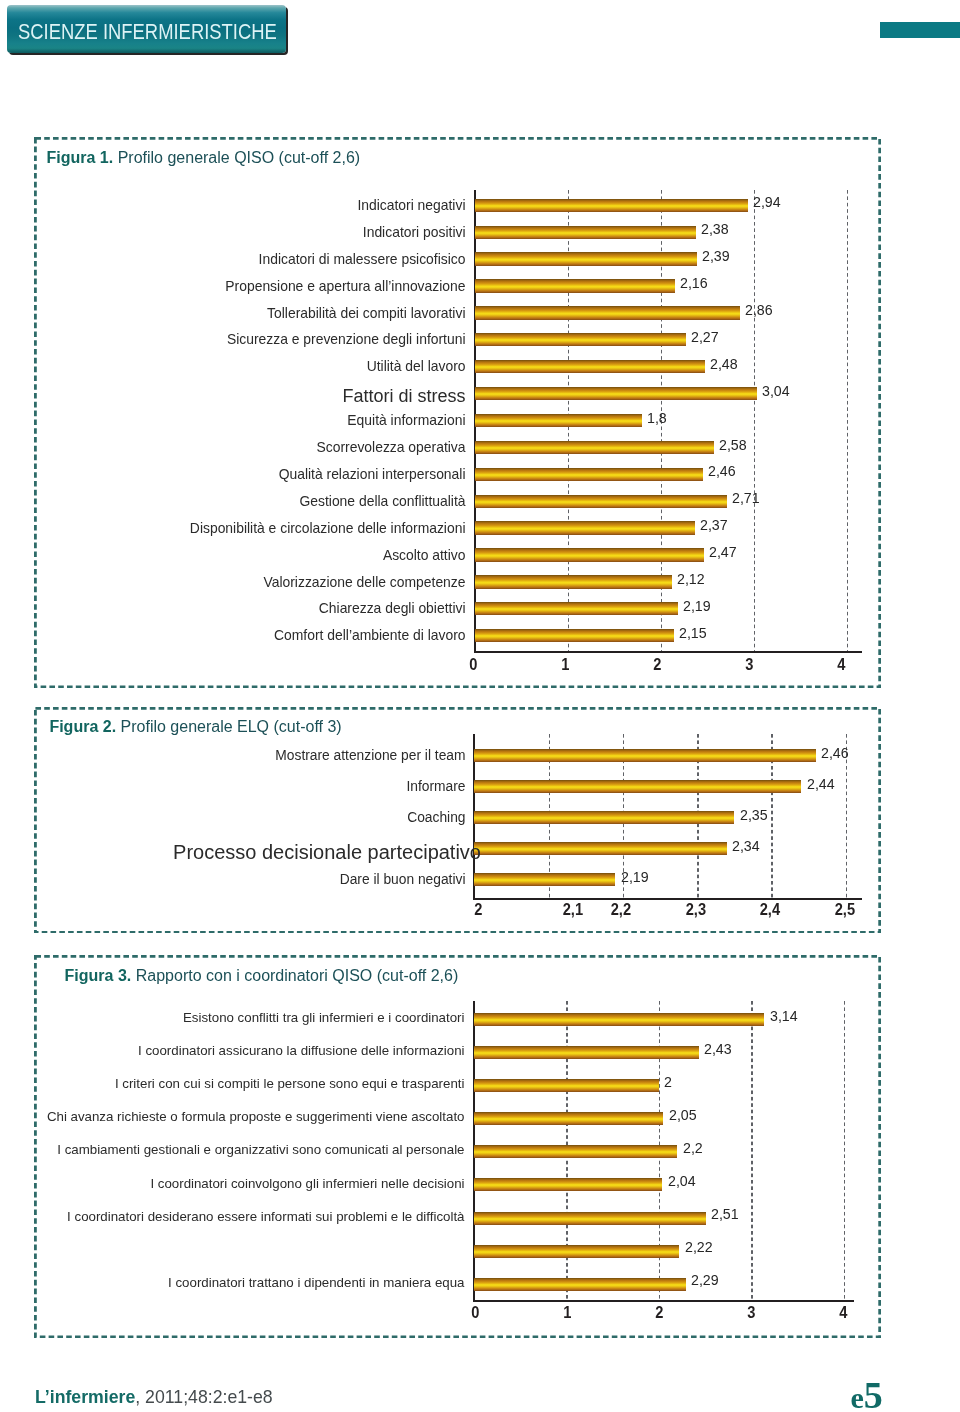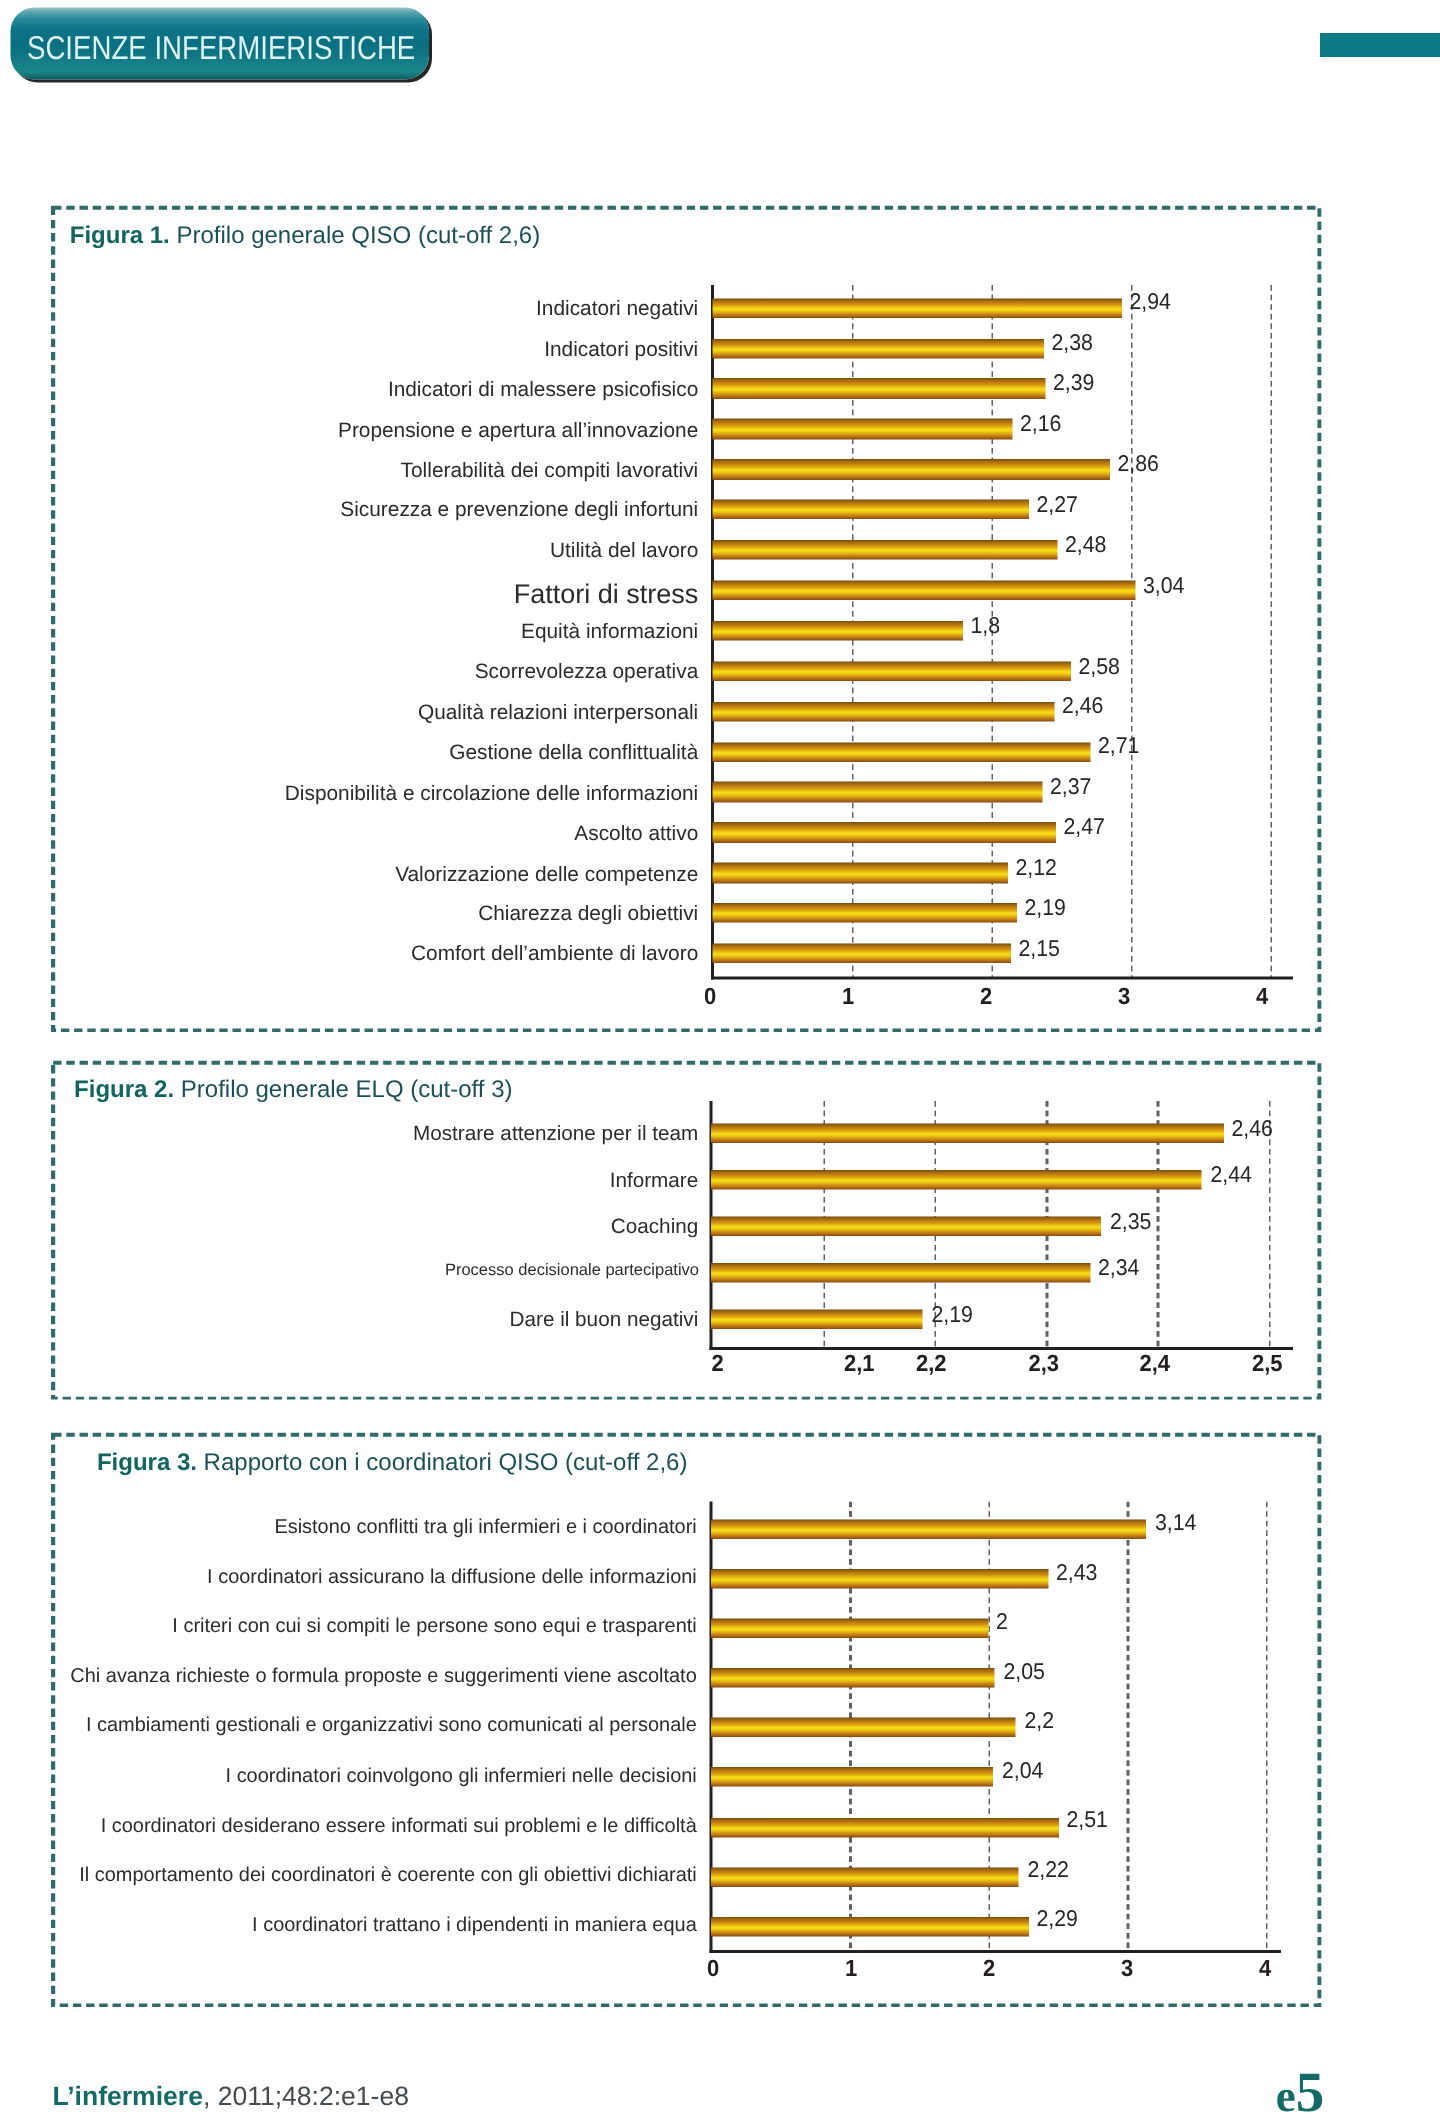--- a/index.html
+++ b/index.html
@@ -6,21 +6,21 @@
   html,body{margin:0;padding:0;}
   body{width:960px;height:1412px;background:#ffffff;
        font-family:"Liberation Sans",sans-serif;position:relative;overflow:hidden;
        -webkit-font-smoothing:antialiased;}
   .page{position:absolute;left:0;top:0;width:960px;height:1412px;}
 
   
   .hdr-banner{position:absolute;left:7px;top:5px;width:279px;height:48px;
       background:linear-gradient(180deg,#9dc3c9 0%,#5ea7ae 6%,#25889a 16%,#0d7487 30%,#0a6f81 48%,#0f7481 64%,#17818a 80%,#1a8486 90%,#0d5a5f 100%);
       box-shadow:2px 2px 0 rgba(0,0,0,0.85);
-      border-radius:16px;}
+      border-radius:4px;}
   .hdr-banner span{position:absolute;left:10.5px;top:15.5px;font-size:22px;line-height:1;
       color:#ddf3f5;font-family:"Liberation Sans",sans-serif;white-space:nowrap;
       display:inline-block;transform:scaleX(0.837);transform-origin:left top;}
   .hdr-rule{position:absolute;left:880px;top:22px;width:80px;height:16px;background:#0b7a84;}
 
   
   .fig-box{position:absolute;box-sizing:border-box;}
   .fig-box svg{display:block;}
 
   .fig-cap{position:absolute;white-space:nowrap;font-size:16px;color:#1c5057;line-height:1;}
@@ -169,21 +169,21 @@
         <div class="bar" style="left: 474.3px; top: 748.5px; width: 341.688px; height: 13.2px;"></div>
         <div class="catlabel" style="right: 494.5px; top: 748.7px; font-size: 13.8px;">Mostrare attenzione per il team</div>
         <div class="vallabel" style="left: 821.488px; top: 744.6px;">2,46</div>
         <div class="bar" style="left: 474.3px; top: 779.65px; width: 326.832px; height: 13.2px;"></div>
         <div class="catlabel" style="right: 494.5px; top: 779.85px; font-size: 13.8px;">Informare</div>
         <div class="vallabel" style="left: 806.632px; top: 775.75px;">2,44</div>
         <div class="bar" style="left: 474.3px; top: 810.8px; width: 259.98px; height: 13.2px;"></div>
         <div class="catlabel" style="right: 494.5px; top: 811px; font-size: 13.8px;">Coaching</div>
         <div class="vallabel" style="left: 739.78px; top: 806.9px;">2,35</div>
         <div class="bar" style="left: 474.3px; top: 841.95px; width: 252.552px; height: 13.2px;"></div>
-        <div class="catlabel" style="right: 494px; top: 842.15px; font-size: 11px; margin-left: 16px;">Processo decisionale partecipativo</div>
+        <div class="catlabel" style="right: 479px; top: 842.15px; font-size: 20px; margin-left: 16px;">Processo decisionale partecipativo</div>
         <div class="vallabel" style="left: 732.352px; top: 838.05px;">2,34</div>
         <div class="bar" style="left: 474.3px; top: 873.1px; width: 141.132px; height: 13.2px;"></div>
         <div class="catlabel" style="right: 494.5px; top: 873.3px; font-size: 13.8px;">Dare il buon negativi</div>
         <div class="vallabel" style="left: 620.932px; top: 869.2px;">2,19</div>
         <div class="ticklabel" style="left: 448.5px; width: 60px; top: 900.9px;">
           <i>2</i>
         </div>
         <div class="ticklabel" style="left: 543px; width: 60px; top: 900.9px; text-align: center;">
           <i>2,1</i>
         </div>
@@ -228,21 +228,20 @@
         <div class="bar" style="left: 474px; top: 1145.3px; width: 203.28px; height: 13px;"></div>
         <div class="catlabel" style="right: 495.5px; top: 1143.4px; font-size: 13.3px;">I cambiamenti gestionali e organizzativi sono comunicati al personale</div>
         <div class="vallabel" style="left: 682.78px; top: 1139.9px;">2,2</div>
         <div class="bar" style="left: 474px; top: 1178.4px; width: 188.496px; height: 13px;"></div>
         <div class="catlabel" style="right: 495.5px; top: 1176.5px; font-size: 13.3px;">I coordinatori coinvolgono gli infermieri nelle decisioni</div>
         <div class="vallabel" style="left: 667.996px; top: 1173px;">2,04</div>
         <div class="bar" style="left: 474px; top: 1211.5px; width: 231.924px; height: 13px;"></div>
         <div class="catlabel" style="right: 495.5px; top: 1209.6px; font-size: 13.3px;">I coordinatori desiderano essere informati sui problemi e le difficoltà</div>
         <div class="vallabel" style="left: 711.424px; top: 1206.1px;">2,51</div>
         <div class="bar" style="left: 474px; top: 1244.6px; width: 205.128px; height: 13px;"></div>
-        <div class="catlabel" style="right: 495.5px; top: 1242.7px; font-size: 13.3px;">Il comportamento dei coordinatori è coerente con gli obiettivi dichiarati</div>
         <div class="vallabel" style="left: 684.628px; top: 1239.2px;">2,22</div>
         <div class="bar" style="left: 474px; top: 1277.7px; width: 211.596px; height: 13px;"></div>
         <div class="catlabel" style="right: 495.5px; top: 1275.8px; font-size: 13.3px;">I coordinatori trattano i dipendenti in maniera equa</div>
         <div class="vallabel" style="left: 691.096px; top: 1272.3px;">2,29</div>
         <div class="ticklabel" style="left: 445.3px; width: 60px; top: 1304.1px;">
           <i>0</i>
         </div>
         <div class="ticklabel" style="left: 537.3px; width: 60px; top: 1304.1px;">
           <i>1</i>
         </div>

